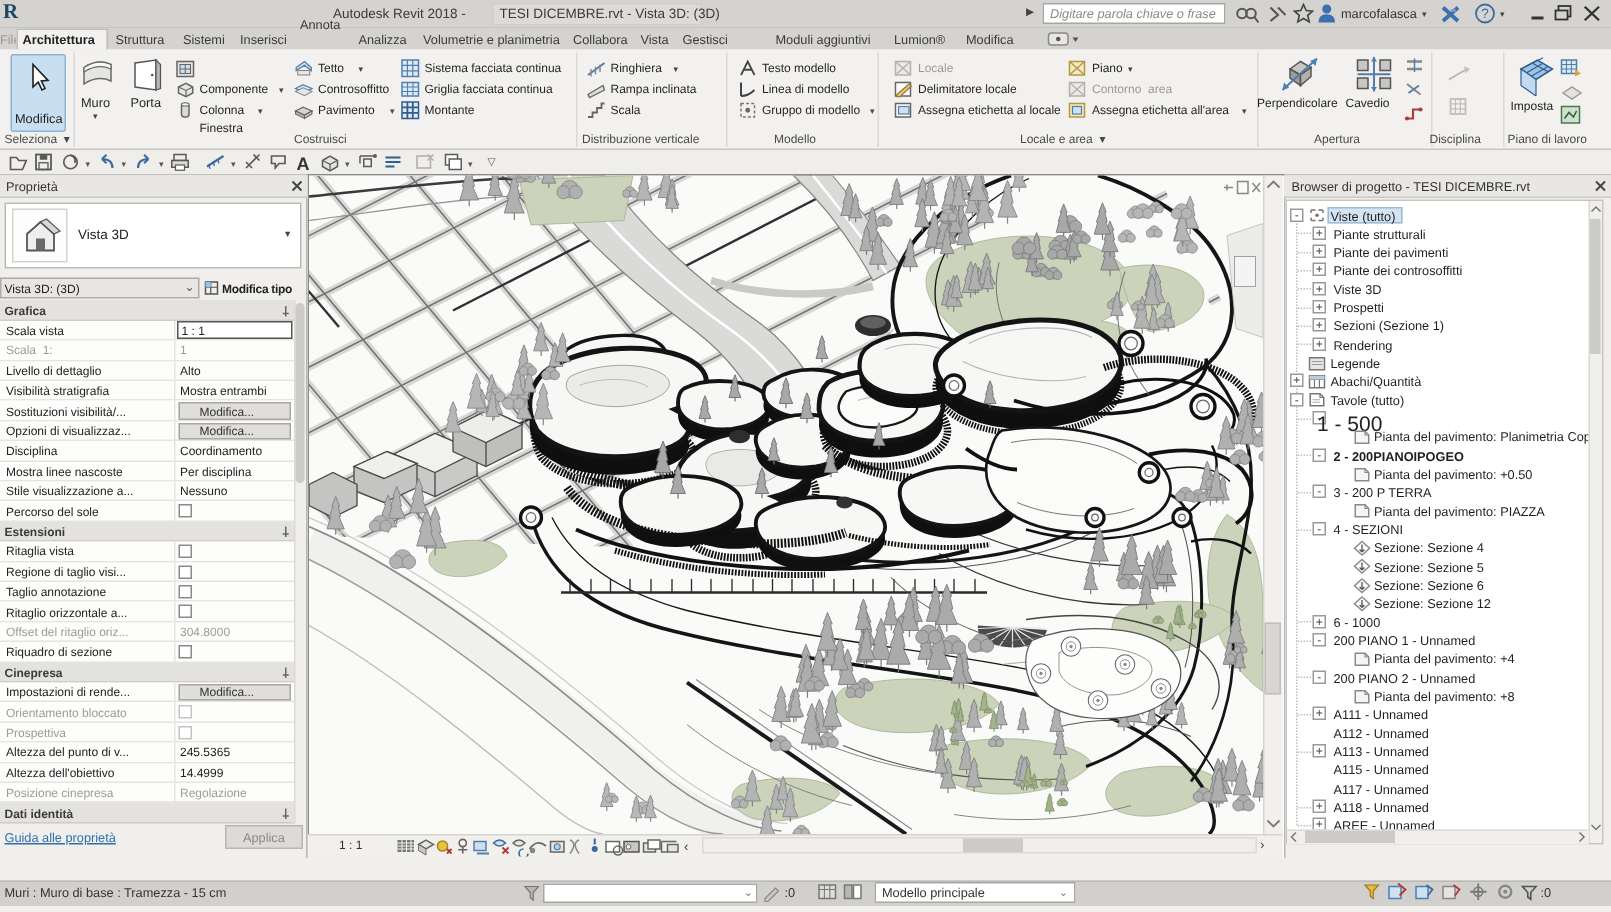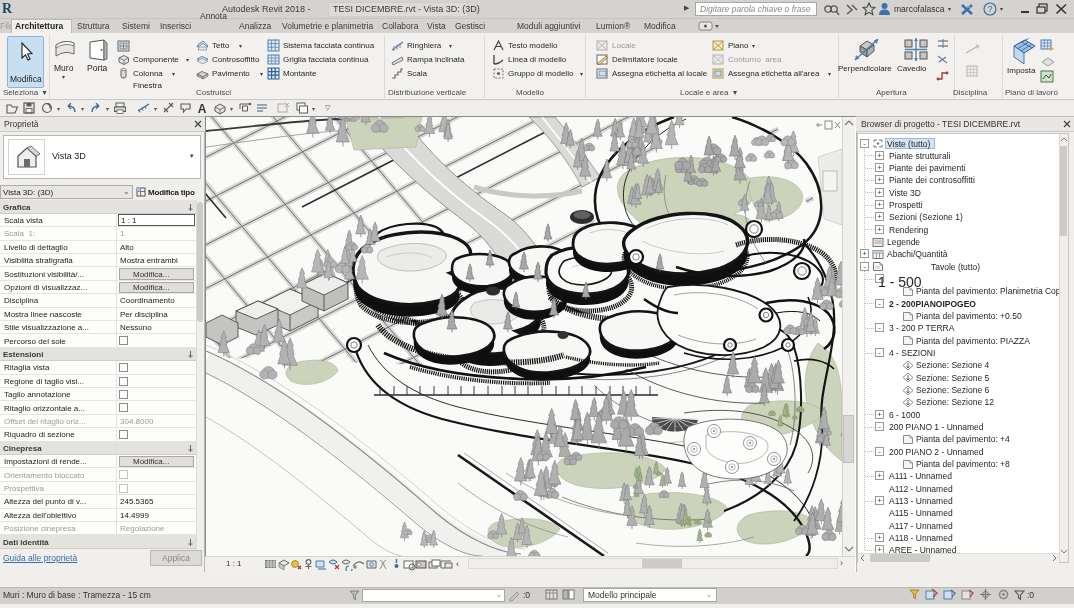--- a/index.html
+++ b/index.html
@@ -1699,21 +1699,21 @@
       <path d="M1 4 H11 M4.3 1.5 V9.5 M7.6 1.5 V9.5" stroke="#777" stroke-width="0.8"></path>
       <rect x="1" y="1.5" width="10" height="2.5" fill="#b9cfdf"></rect>
     </svg>
     <div class="" style="position:absolute;left:887px;top:249.47px;font-size:8.5px;white-space:nowrap;color:#1f1f1f;">Abachi/Quantità</div>
     <div class="exp" style="left:860px;top:261.8px">-</div>
     <svg style="position:absolute;left:872px;top:261.3px;" width="12" height="11" viewBox="0 0 12 11">
       <path d="M1.5 1.5 H8 L10.5 4 V9.5 H1.5Z" fill="#fff" stroke="#777"></path>
       <path d="M8 1.5 V4 H10.5" stroke="#777" stroke-width="0.8" fill="none"></path>
       <path d="M3 5.5 h5 M3 7.2 h5" stroke="#aaa" stroke-width="0.7"></path>
     </svg>
-    <div class="" style="position:absolute;left:887px;top:261.8px;font-size:8.5px;white-space:nowrap;color:#1f1f1f;margin-left:44px;">Tavole (tutto)</div>
+    <div class="" style="position:absolute;left:887px;top:261.8px;font-size:8.5px;white-space:nowrap;color:#1f1f1f;">Tavole (tutto)</div>
     <div class="exp" style="left:875px;top:274.13px">-</div>
     <div class="" style="position:absolute;left:865px;top:278.63px;width:9px;height:1px;border-top:1px dotted #c0beba"></div>
     <div class="" style="position:absolute;left:878px;top:274.13px;font-size:14px;white-space:nowrap;color:#1f1f1f;">1 - 500</div>
     <svg style="position:absolute;left:902px;top:285.96000000000004px;" width="12" height="11" viewBox="0 0 12 11">
       <path d="M1.5 1.5 H8 L10.5 4 V9.5 H1.5Z" fill="#f6f5f3" stroke="#8a8a8a"></path>
       <path d="M8 1.5 V4 H10.5" stroke="#8a8a8a" stroke-width="0.8" fill="none"></path>
     </svg>
     <div class="" style="position:absolute;left:916px;top:286.46000000000004px;font-size:8.5px;white-space:nowrap;color:#1f1f1f;">Pianta del pavimento: Planimetria Cop</div>
     <div class="exp" style="left:875px;top:298.78999999999996px">-</div>
     <div class="" style="position:absolute;left:865px;top:303.28999999999996px;width:9px;height:1px;border-top:1px dotted #c0beba"></div>

